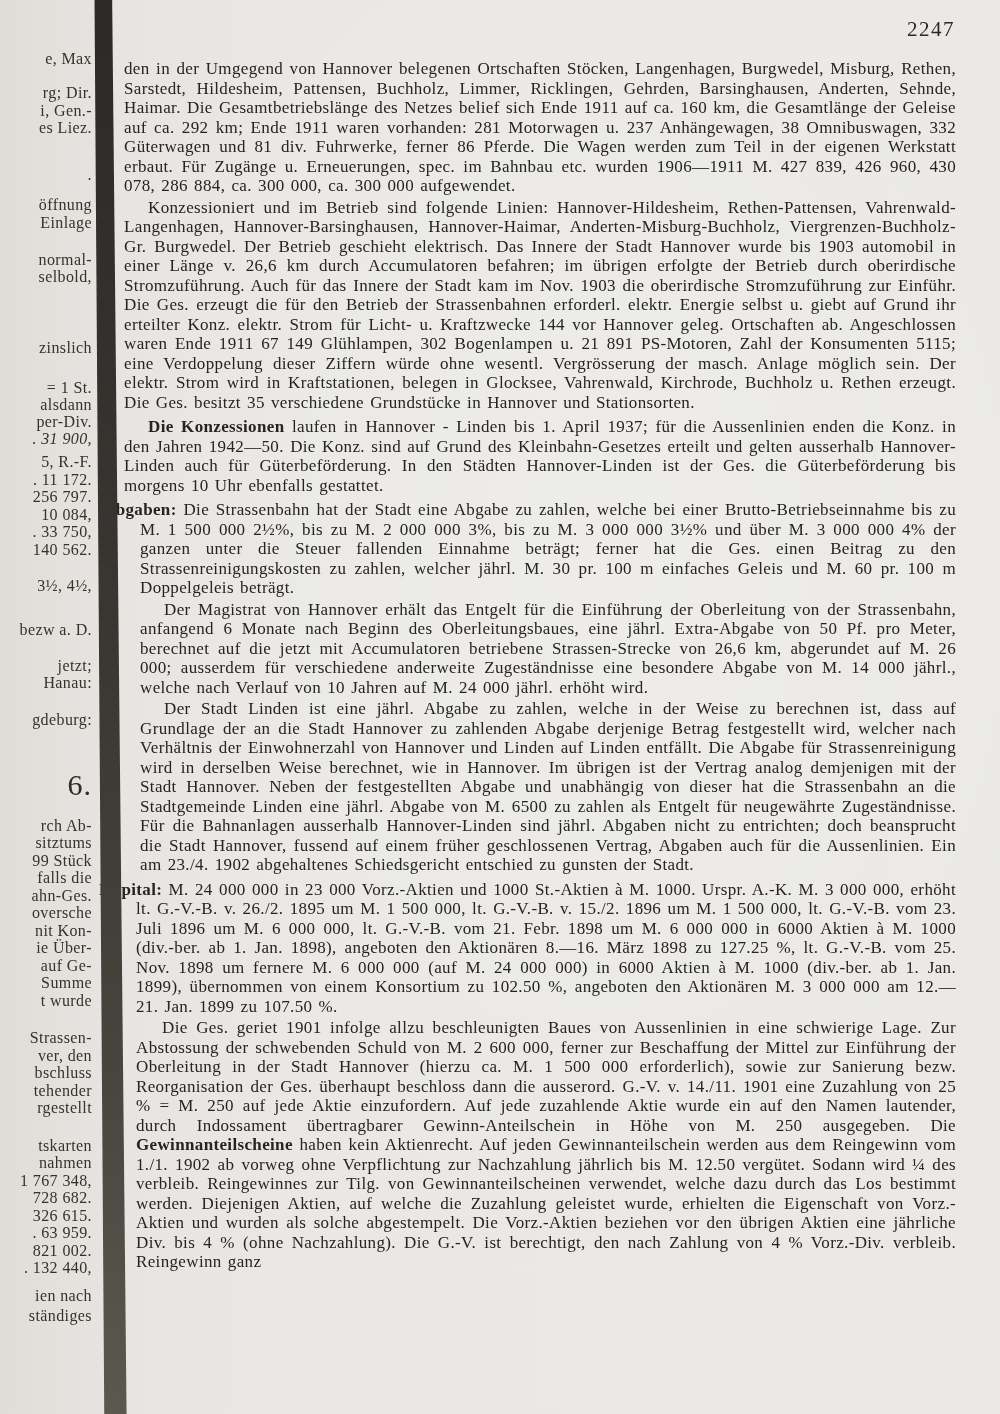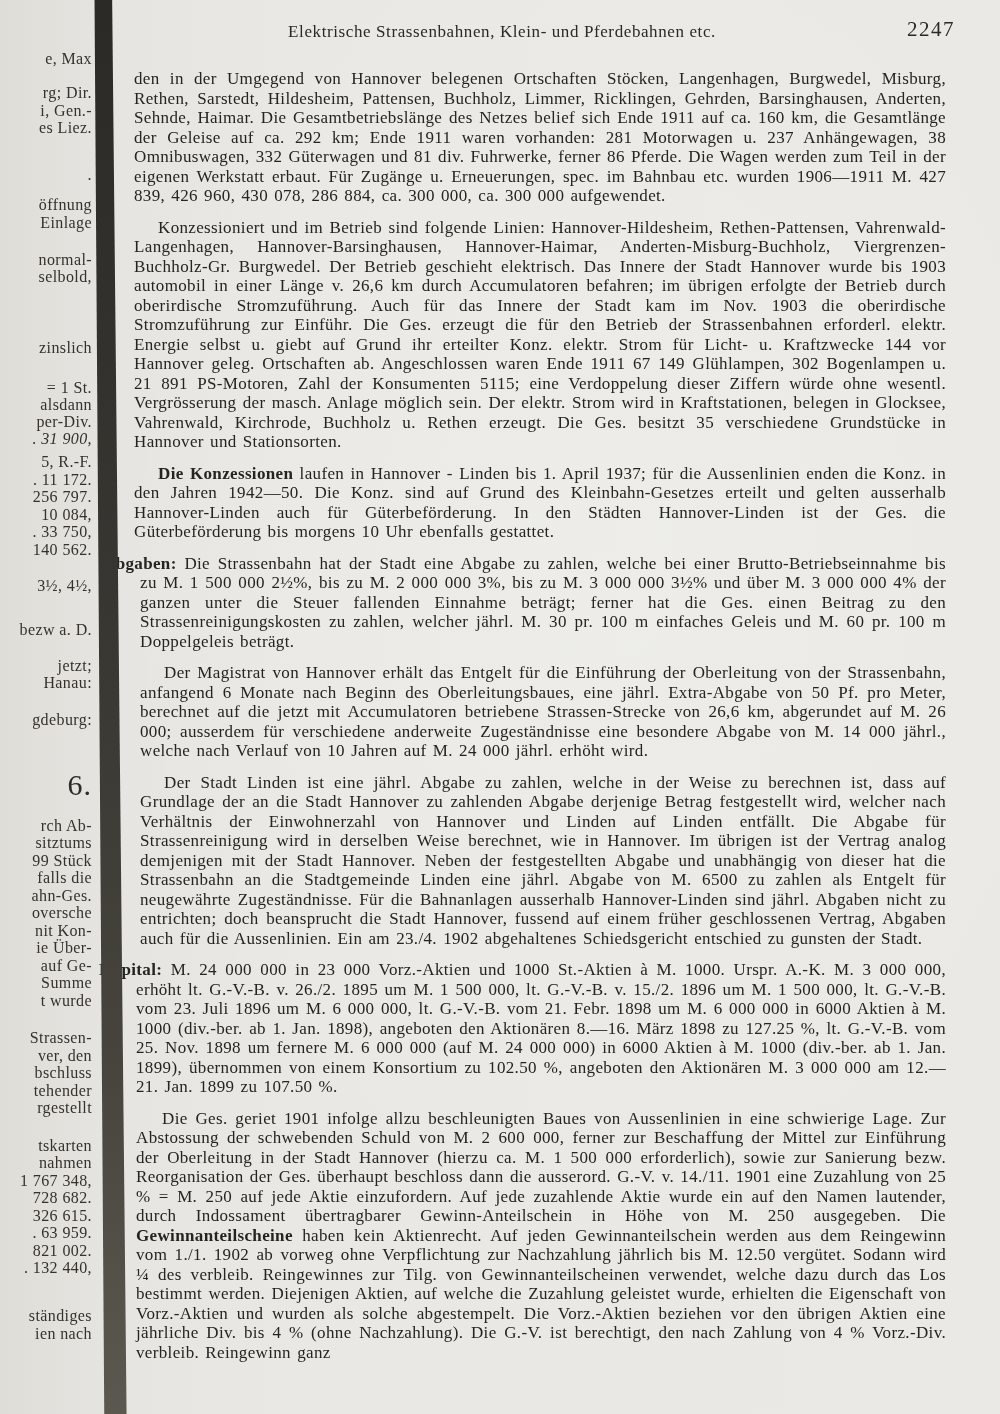--- a/index.html
+++ b/index.html
@@ -34,21 +34,21 @@
     position:absolute;right:3px;white-space:nowrap;font-size:16px;color:#34322b;
     letter-spacing:.4px;
   }
   .frag-big{font-size:30px;letter-spacing:1px;color:#2e2c26;}
   
   .body-col{
     position:absolute;left:122px;top:57px;width:836px;z-index:3;
     font-size:17px;line-height:19.5px;letter-spacing:.35px;word-spacing:1.6px;
     text-align:justify;hyphens:none;
   }
-  .para{margin:12px;text-align:justify;}
+  .para{margin:2px;text-align:justify;}
   .gap{margin-top:5px;}
   .indent{text-indent:24px;}
   .labeled-a{margin-left:18px;text-indent:-37px;}
   .sub-a{margin-left:18px;text-indent:24px;}
   .labeled-k{margin-left:14px;text-indent:-37px;}
   .sub-k{margin-left:14px;text-indent:26px;}
   .plabel,.bold{font-weight:bold;}
 </style>
 </head>
 <body>
@@ -99,24 +99,23 @@
       <div class="frag" style="top: 1099px; padding-left: 9px;">rgestellt</div>
       <div class="frag" style="top: 1137px;">tskarten</div>
       <div class="frag" style="top: 1154px;">nahmen</div>
       <div class="frag" style="top: 1172px;">1 767 348,</div>
       <div class="frag" style="top: 1189px;">728 682.</div>
       <div class="frag" style="top: 1207px;">326 615.</div>
       <div class="frag" style="top: 1224px;">. 63 959.</div>
       <div class="frag" style="top: 1242px;">821 002.</div>
       <div class="frag" style="top: 1259px;">. 132 440,</div>
       <div class="frag" style="top: 1307px;">ständiges</div>
-      <div class="frag" style="top: 1325px;">ien nach</div>
+      <div class="frag" style="top: 1287px;">ien nach</div>
     </div>
   <div class="gutter"></div>
-  <div class="header-title">Elektrische Strassenbahnen, Klein- und Pferdebahnen etc.</div>
   <div class="page-number">2247</div>
   <div class="body-col">
       <p class="para plain"><span>den in der Umgegend von Hannover belegenen Ortschaften Stöcken, Langenhagen, Burgwedel, Misburg, Rethen, Sarstedt, Hildesheim, Pattensen, Buchholz, Limmer, Ricklingen, Gehrden, Barsinghausen, Anderten, Sehnde, Haimar. Die Gesamtbetriebslänge des Netzes belief sich Ende 1911 auf ca. 160 km, die Gesamtlänge der Geleise auf ca. 292 km; Ende 1911 waren vorhanden: 281 Motorwagen u. 237 Anhängewagen, 38 Omnibuswagen, 332 Güterwagen und 81 div. Fuhrwerke, ferner 86 Pferde. Die Wagen werden zum Teil in der eigenen Werkstatt erbaut. Für Zugänge u. Erneuerungen, spec. im Bahnbau etc. wurden 1906—1911 M. 427 839, 426 960, 430 078, 286 884, ca. 300 000, ca. 300 000 aufgewendet.</span></p>
       <p class="para indent"><span>Konzessioniert und im Betrieb sind folgende Linien: Hannover-Hildesheim, Rethen-Pattensen, Vahrenwald-Langenhagen, Hannover-Barsinghausen, Hannover-Haimar, Anderten-Misburg-Buchholz, Viergrenzen-Buchholz-Gr. Burgwedel. Der Betrieb geschieht elektrisch. Das Innere der Stadt Hannover wurde bis 1903 automobil in einer Länge v. 26,6 km durch Accumulatoren befahren; im übrigen erfolgte der Betrieb durch oberirdische Stromzuführung. Auch für das Innere der Stadt kam im Nov. 1903 die oberirdische Stromzuführung zur Einführ. Die Ges. erzeugt die für den Betrieb der Strassenbahnen erforderl. elektr. Energie selbst u. giebt auf Grund ihr erteilter Konz. elektr. Strom für Licht- u. Kraftzwecke 144 vor Hannover geleg. Ortschaften ab. Angeschlossen waren Ende 1911 67 149 Glühlampen, 302 Bogenlampen u. 21 891 PS-Motoren, Zahl der Konsumenten 5115; eine Verdoppelung dieser Ziffern würde ohne wesentl. Vergrösserung der masch. Anlage möglich sein. Der elektr. Strom wird in Kraftstationen, belegen in Glocksee, Vahrenwald, Kirchrode, Buchholz u. Rethen erzeugt. Die Ges. besitzt 35 verschiedene Grundstücke in Hannover und Stationsorten.</span></p>
       <p class="para indent gap"><span class="bold">Die Konzessionen</span><span> laufen in Hannover - Linden bis 1. April 1937; für die Aussenlinien enden die Konz. in den Jahren 1942—50. Die Konz. sind auf Grund des Kleinbahn-Gesetzes erteilt und gelten ausserhalb Hannover-Linden auch für Güterbeförderung. In den Städten Hannover-Linden ist der Ges. die Güterbeförderung bis morgens 10 Uhr ebenfalls gestattet.</span></p>
       <p class="para labeled-a gap"><span class="plabel">Abgaben:</span><span> Die Strassenbahn hat der Stadt eine Abgabe zu zahlen, welche bei einer Brutto-Betriebseinnahme bis zu M. 1 500 000 2½%, bis zu M. 2 000 000 3%, bis zu M. 3 000 000 3½% und über M. 3 000 000 4% der ganzen unter die Steuer fallenden Einnahme beträgt; ferner hat die Ges. einen Beitrag zu den Strassenreinigungskosten zu zahlen, welcher jährl. M. 30 pr. 100 m einfaches Geleis und M. 60 pr. 100 m Doppelgeleis beträgt.</span></p>
       <p class="para sub-a"><span>Der Magistrat von Hannover erhält das Entgelt für die Einführung der Oberleitung von der Strassenbahn, anfangend 6 Monate nach Beginn des Oberleitungsbaues, eine jährl. Extra-Abgabe von 50 Pf. pro Meter, berechnet auf die jetzt mit Accumulatoren betriebene Strassen-Strecke von 26,6 km, abgerundet auf M. 26 000; ausserdem für verschiedene anderweite Zugeständnisse eine besondere Abgabe von M. 14 000 jährl., welche nach Verlauf von 10 Jahren auf M. 24 000 jährl. erhöht wird.</span></p>
       <p class="para sub-a"><span>Der Stadt Linden ist eine jährl. Abgabe zu zahlen, welche in der Weise zu berechnen ist, dass auf Grundlage der an die Stadt Hannover zu zahlenden Abgabe derjenige Betrag festgestellt wird, welcher nach Verhältnis der Einwohnerzahl von Hannover und Linden auf Linden entfällt. Die Abgabe für Strassenreinigung wird in derselben Weise berechnet, wie in Hannover. Im übrigen ist der Vertrag analog demjenigen mit der Stadt Hannover. Neben der festgestellten Abgabe und unabhängig von dieser hat die Strassenbahn an die Stadtgemeinde Linden eine jährl. Abgabe von M. 6500 zu zahlen als Entgelt für neugewährte Zugeständnisse. Für die Bahnanlagen ausserhalb Hannover-Linden sind jährl. Abgaben nicht zu entrichten; doch beansprucht die Stadt Hannover, fussend auf einem früher geschlossenen Vertrag, Abgaben auch für die Aussenlinien. Ein am 23./4. 1902 abgehaltenes Schiedsgericht entschied zu gunsten der Stadt.</span></p>
       <p class="para labeled-k gap"><span class="plabel">Kapital:</span><span> M. 24 000 000 in 23 000 Vorz.-Aktien und 1000 St.-Aktien à M. 1000. Urspr. A.-K. M. 3 000 000, erhöht lt. G.-V.-B. v. 26./2. 1895 um M. 1 500 000, lt. G.-V.-B. v. 15./2. 1896 um M. 1 500 000, lt. G.-V.-B. vom 23. Juli 1896 um M. 6 000 000, lt. G.-V.-B. vom 21. Febr. 1898 um M. 6 000 000 in 6000 Aktien à M. 1000 (div.-ber. ab 1. Jan. 1898), angeboten den Aktionären 8.—16. März 1898 zu 127.25 %, lt. G.-V.-B. vom 25. Nov. 1898 um fernere M. 6 000 000 (auf M. 24 000 000) in 6000 Aktien à M. 1000 (div.-ber. ab 1. Jan. 1899), übernommen von einem Konsortium zu 102.50 %, angeboten den Aktionären M. 3 000 000 am 12.—21. Jan. 1899 zu 107.50 %.</span></p>
       <p class="para sub-k"><span>Die Ges. geriet 1901 infolge allzu beschleunigten Baues von Aussenlinien in eine schwierige Lage. Zur Abstossung der schwebenden Schuld von M. 2 600 000, ferner zur Beschaffung der Mittel zur Einführung der Oberleitung in der Stadt Hannover (hierzu ca. M. 1 500 000 erforderlich), sowie zur Sanierung bezw. Reorganisation der Ges. überhaupt beschloss dann die ausserord. G.-V. v. 14./11. 1901 eine Zuzahlung von 25 % = M. 250 auf jede Aktie einzufordern. Auf jede zuzahlende Aktie wurde ein auf den Namen lautender, durch Indossament übertragbarer Gewinn-Anteilschein in Höhe von M. 250 ausgegeben. Die </span><span class="bold">Gewinnanteilscheine</span><span> haben kein Aktienrecht. Auf jeden Gewinnanteilschein werden aus dem Reingewinn vom 1./1. 1902 ab vorweg ohne Verpflichtung zur Nachzahlung jährlich bis M. 12.50 vergütet. Sodann wird ¼ des verbleib. Reingewinnes zur Tilg. von Gewinnanteilscheinen verwendet, welche dazu durch das Los bestimmt werden. Diejenigen Aktien, auf welche die Zuzahlung geleistet wurde, erhielten die Eigenschaft von Vorz.-Aktien und wurden als solche abgestempelt. Die Vorz.-Aktien beziehen vor den übrigen Aktien eine jährliche Div. bis 4 % (ohne Nachzahlung). Die G.-V. ist berechtigt, den nach Zahlung von 4 % Vorz.-Div. verbleib. Reingewinn ganz</span></p>

